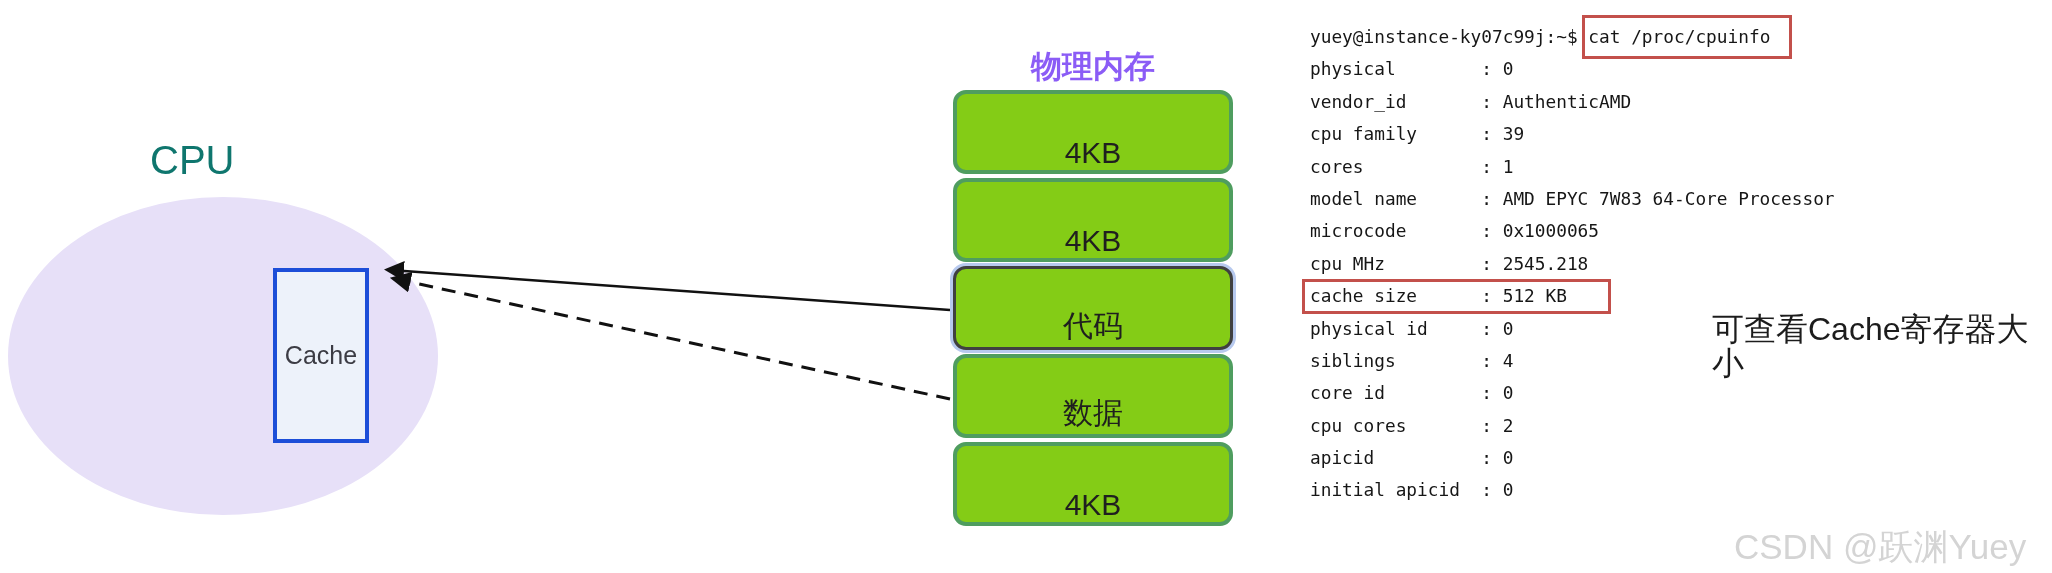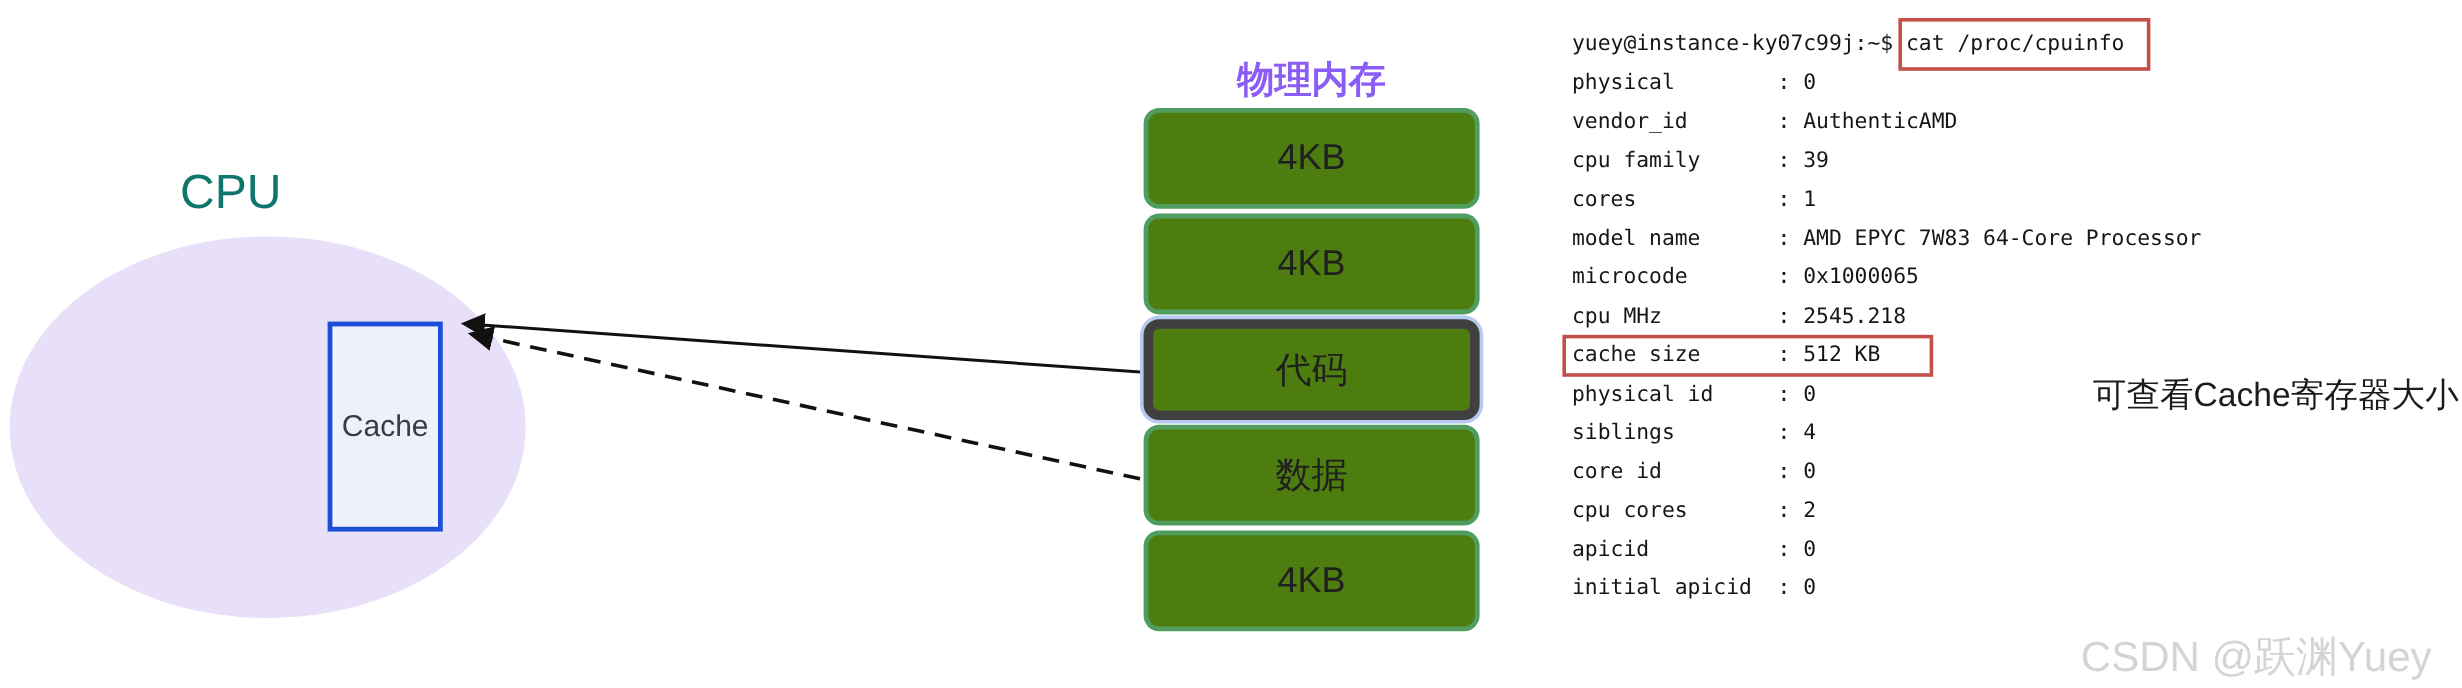--- a/index.html
+++ b/index.html
@@ -61,29 +61,29 @@
     color: #8b5cf6;
   }
   .mem-stack {
     position: absolute;
     left: 953px; top: 90px;
     width: 280px;
   }
   .mem-block {
     width: 280px; height: 84px;
     margin-bottom: 4px;
-    background: #4d7c0f;
+    background: #84cc16;
     border: 4px solid #4f9d5f;
     border-radius: 13px;
     display: flex;
-    align-items: center;
+    align-items: flex-end;
     justify-content: center;
   }
   .mem-block.highlighted {
-    border: 8px solid #404040;
+    border: 3px solid #404040;
     box-shadow: 0 0 0 3px #b7c9ee;
   }
   .mem-block .mem-label {
     font-size: 30px;
     color: #1f1f1f;
   }
 
   
   .terminal {
     position: absolute;
@@ -111,24 +111,23 @@
   }
   .term-line .line-content > .red-frame { display: none; }
   .term-line.highlighted .line-content > .red-frame {
     display: block;
     left: -8px; right: -44px; top: -1px; bottom: -1px;
   }
 
   .annotation {
     position: absolute;
     left: 1712px; top: 312px;
-    font-size: 28px;
+    font-size: 32px;
     line-height: 34px;
     color: #1c1c1c;
-    margin-left: 32px;
   }
 
   .watermark {
     position: absolute;
     left: 1734px; top: 524px;
     font-size: 35px;
     color: #d4d4d4;
     text-shadow: 1px 1px 0 #ffffff;
     white-space: nowrap;
   }

